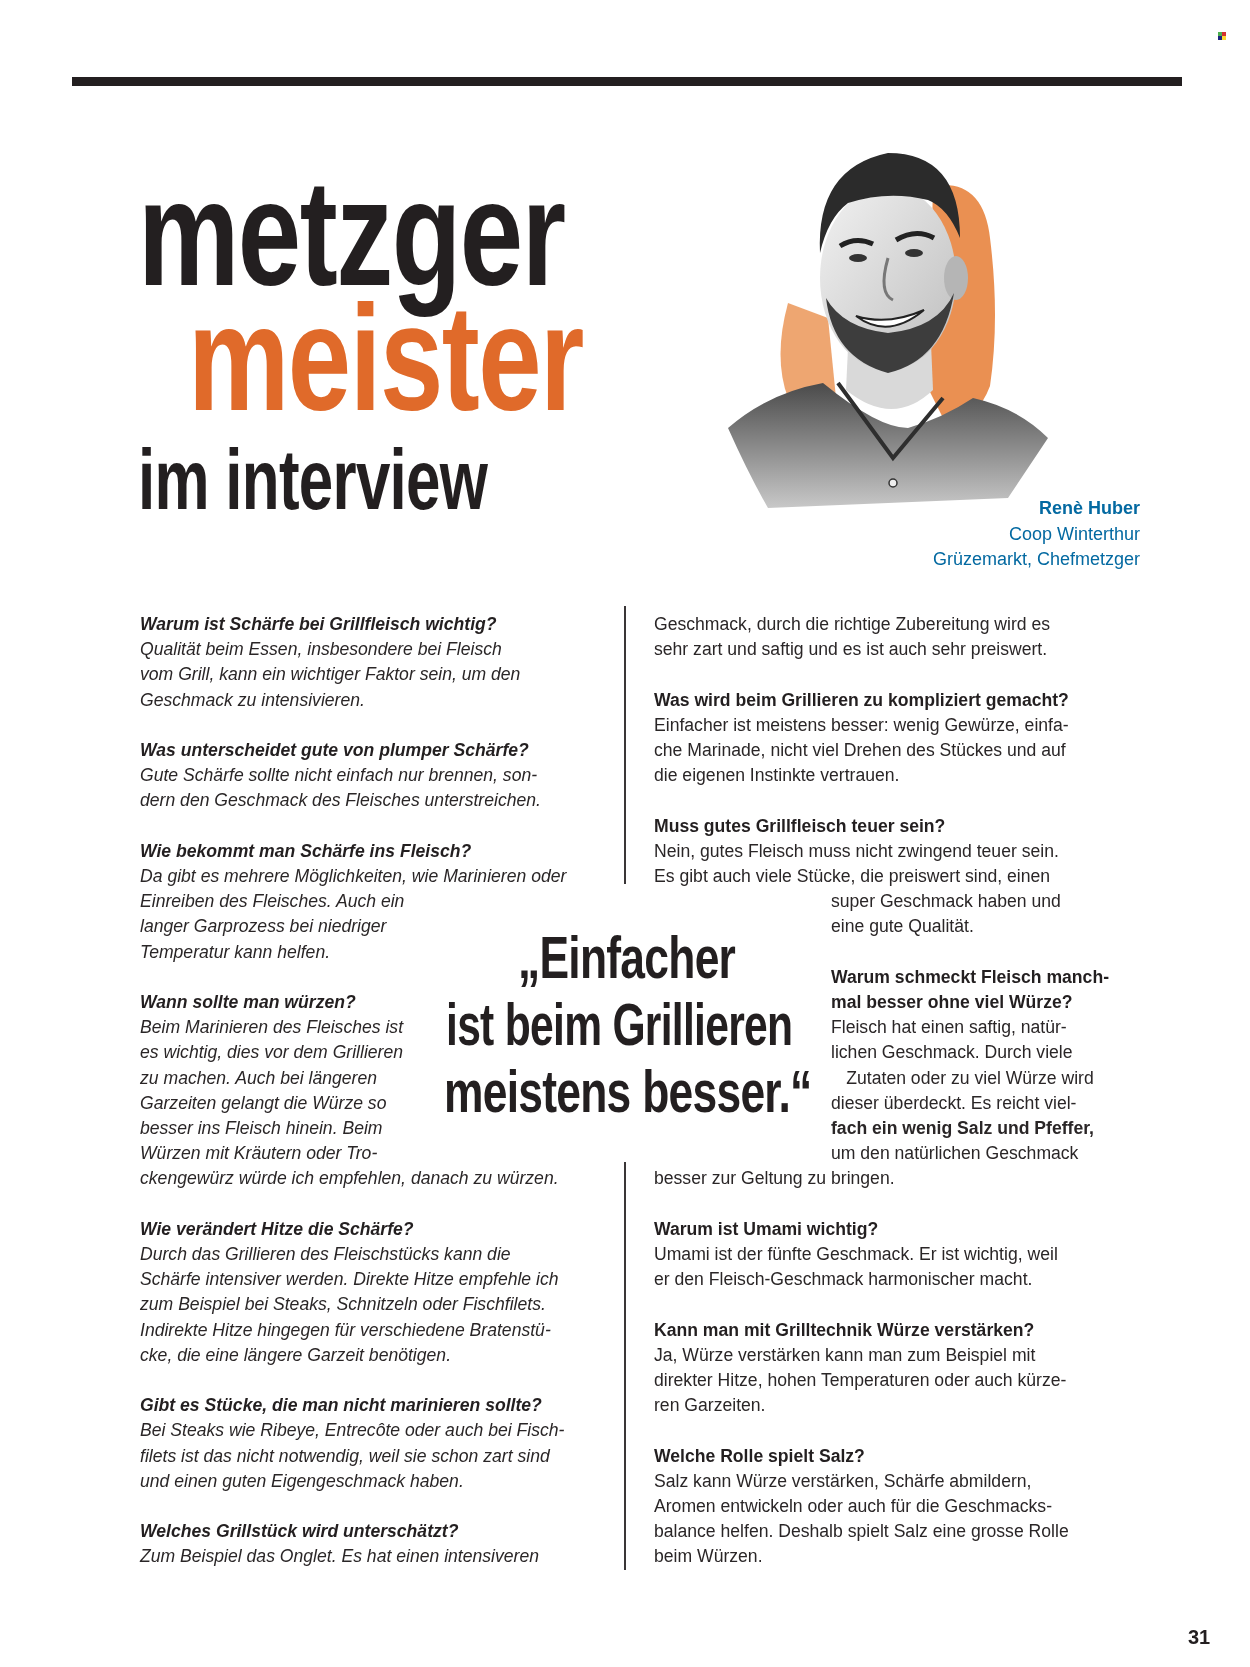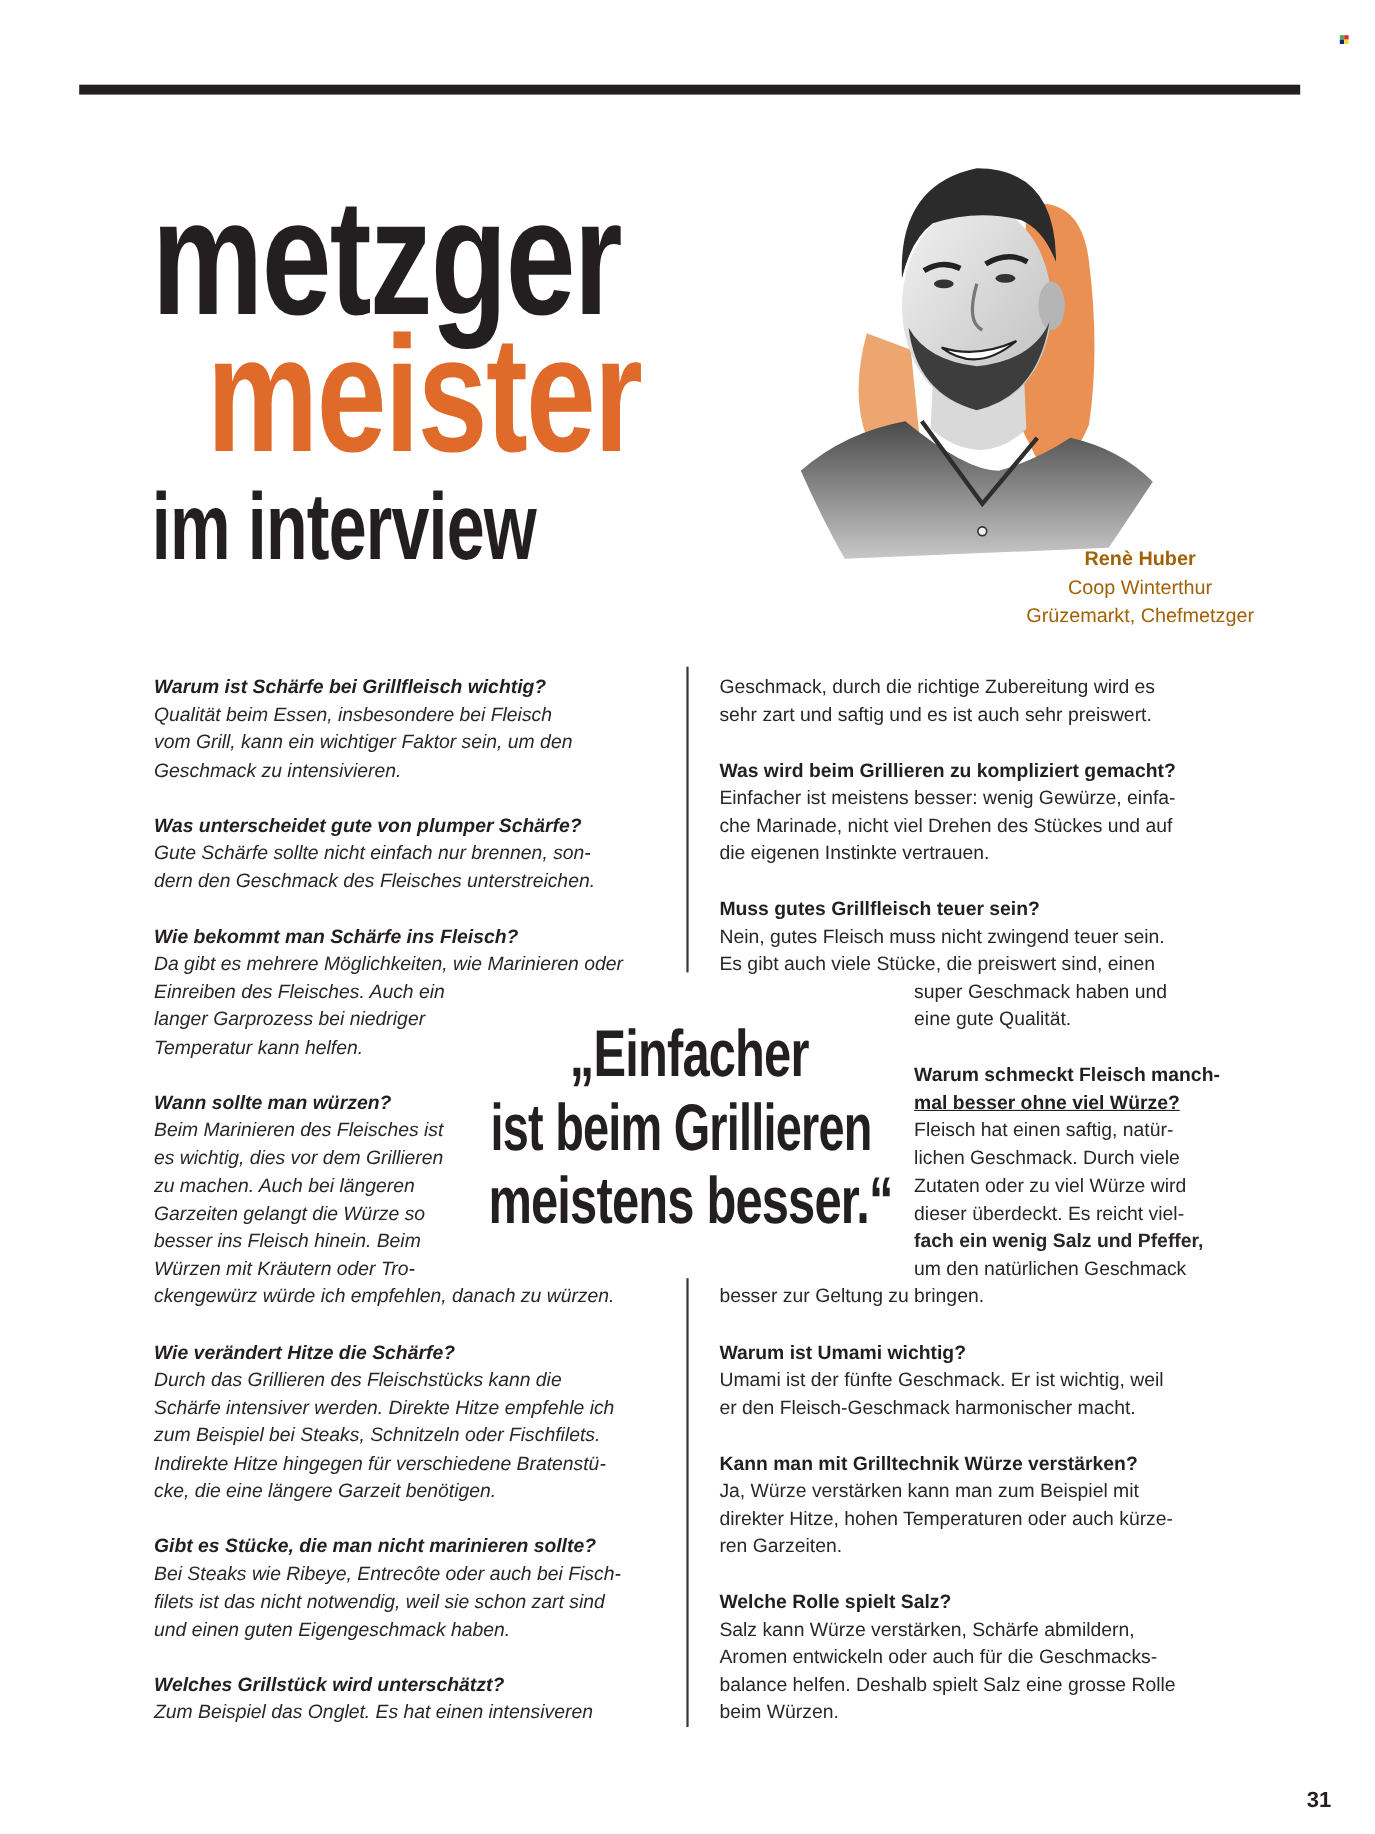--- a/index.html
+++ b/index.html
@@ -8,21 +8,21 @@
   .abs { position:absolute; }
   .topbar { left:72px; top:77px; width:1110px; height:9px; background:#231f20; }
   .regmark { left:1218px; top:32px; width:8px; height:8px; }
   .regmark span { position:absolute; width:4px; height:4px; }
   .hl { position:absolute; font-family:"Liberation Sans", sans-serif; font-weight:700;
         transform-origin:0 0; white-space:nowrap; letter-spacing:-2px; line-height:1; }
   .hl-1 { left:138px; top:158px; font-size:150px; color:#231f20; transform:scaleX(0.76); }
   .hl-2 { left:188px; top:283px; font-size:150px; color:#e06a2a; transform:scaleX(0.76); }
   .hl-3 { left:138px; top:436px; font-size:86px; color:#231f20; transform:scaleX(0.72); letter-spacing:-1px; }
   .portrait { left:728px; top:128px; width:330px; height:400px; }
-  .byline { right:110px; top:496px; text-align:center; font-size:18px; line-height:25.5px; color:#a16207; }
+  .byline { right:110px; top:496px; text-align:right; font-size:18px; line-height:25.5px; color:#0369a1; }
   .byline .name { font-weight:700; }
   .col-text { font-size:17.6px; line-height:25.2px; color:#2a2627; white-space:nowrap; }
   .col-text .q { font-weight:700; color:#231f20; }
   .divider { left:624px; width:1.5px; background:#3a3637; }
   .quote { position:absolute; font-weight:700; color:#231f20; white-space:nowrap; transform-origin:0 0;
            font-size:60px; line-height:1; letter-spacing:-1px; }
   .pagenum { left:1188px; top:1626px; font-size:20px; font-weight:700; color:#231f20; }
 </style>
 </head>
 <body>
@@ -162,24 +162,24 @@
   <div>
     <div class="q">Muss gutes Grillfleisch teuer sein?</div>
     <div>Nein, gutes Fleisch muss nicht zwingend teuer sein.</div>
     <div>Es gibt auch viele Stücke, die preiswert sind, einen</div>
     <div style="padding-left:177px;">super Geschmack haben und</div>
     <div style="padding-left:177px;">eine gute Qualität.</div>
   </div>
   <div style="height:25.2px"></div>
   <div>
     <div class="q" style="padding-left:177px;text-align:right;">Warum schmeckt Fleisch manch-</div>
-    <div class="q" style="padding-left:177px;text-decoration:underline;">mal besser ohne viel Würze?</div>
+    <div class="q" style="padding-left:177px;">mal besser ohne viel Würze?</div>
     <div style="padding-left:177px;">Fleisch hat einen saftig, natür-</div>
     <div style="padding-left:177px;">lichen Geschmack. Durch viele</div>
-    <div style="padding-left:177px;">Zutaten oder zu viel Würze wird</div>
+    <div style="padding-left:177px;text-align:center;">Zutaten oder zu viel Würze wird</div>
     <div style="padding-left:177px;">dieser überdeckt. Es reicht viel-</div>
     <div style="padding-left:177px;font-weight:bold;">fach ein wenig Salz und Pfeffer,</div>
     <div style="padding-left:177px;">um den natürlichen Geschmack</div>
     <div>besser zur Geltung zu bringen.</div>
   </div>
   <div style="height:25.2px"></div>
   <div>
     <div class="q">Warum ist Umami wichtig?</div>
     <div>Umami ist der fünfte Geschmack. Er ist wichtig, weil</div>
     <div>er den Fleisch-Geschmack harmonischer macht.</div>

